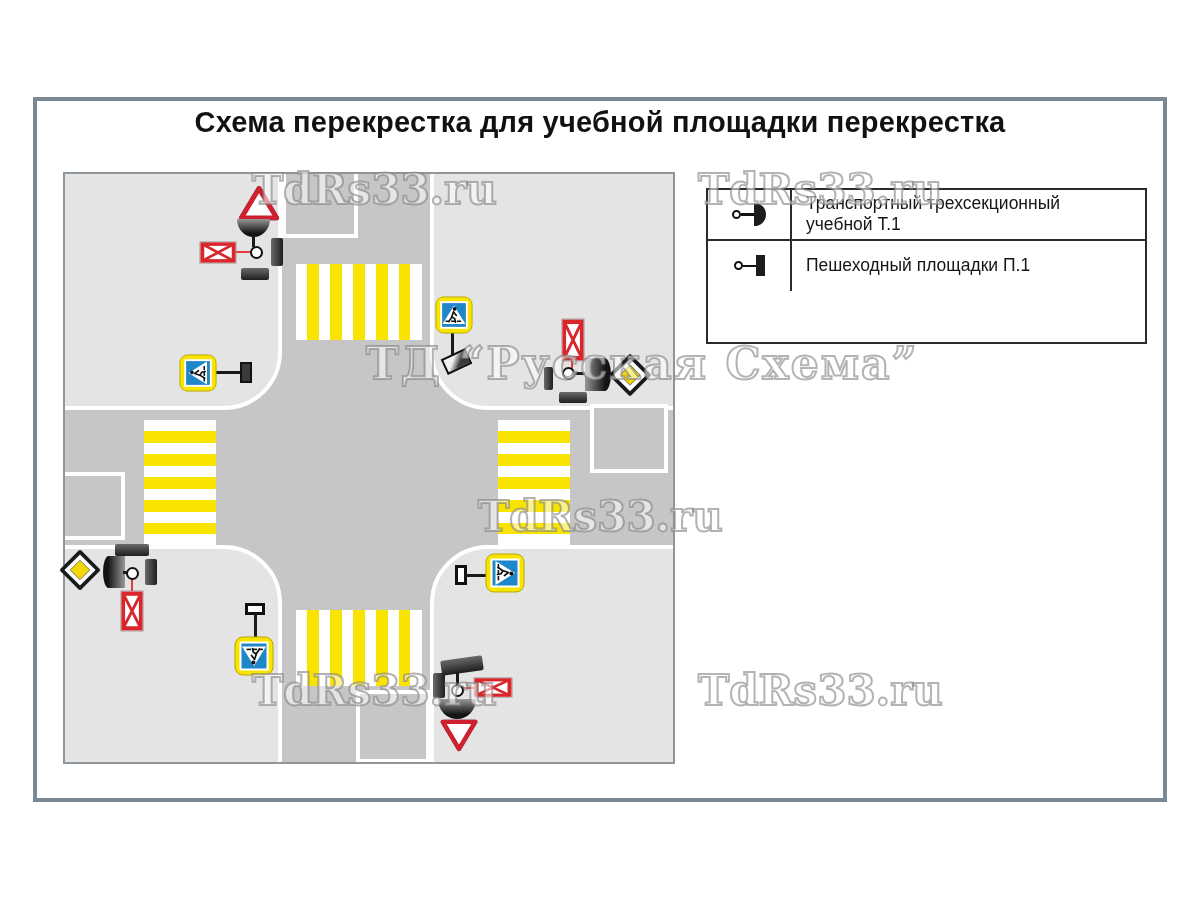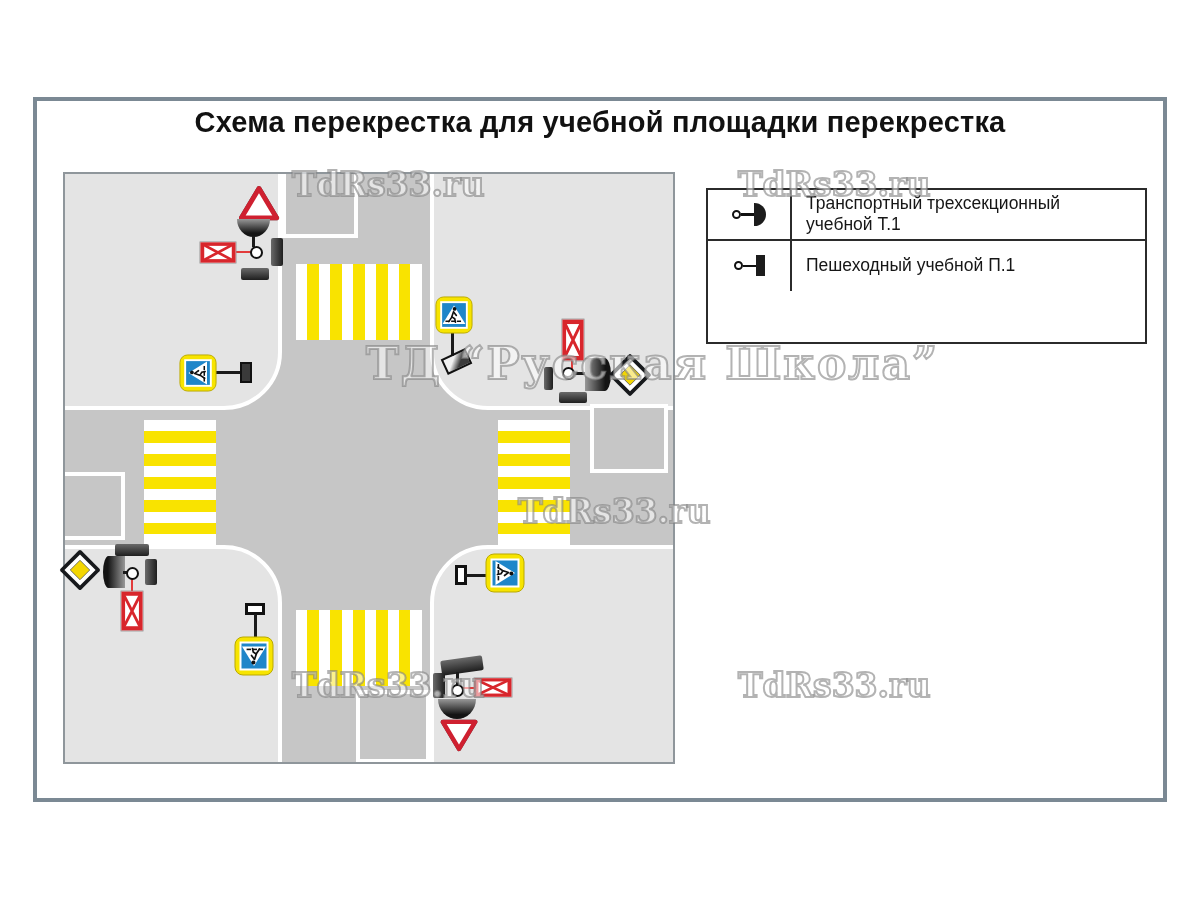--- a/index.html
+++ b/index.html
@@ -51,21 +51,21 @@
   .ltext{flex:1;display:flex;align-items:center;padding-left:14px;font-size:17.5px;color:#161616;
          white-space:pre-line;line-height:1.2;}
   .ls-circle{width:9px;height:9px;border:2px solid #111;border-radius:50%;background:#fff;box-sizing:border-box;}
   .ls-line{width:13px;height:2.5px;background:#111;}
   .ls-dome{width:12px;height:23px;background:#1c1c1c;border-radius:0 12px 12px 0 / 0 12px 12px 0;}
   .ls-rect{width:9px;height:21px;background:#1c1c1c;}
 
   
   .wm{position:absolute;z-index:9;font-family:"DejaVu Serif",serif;font-weight:bold;white-space:nowrap;
       color:rgba(255,255,255,0.55);-webkit-text-stroke:2px rgba(128,128,128,0.6);pointer-events:none;}
-  .wm-site{font-size:33px;margin-left:40px;}
+  .wm-site{font-size:42px;}
   .wm-brand{font-size:44px;letter-spacing:2px;}
 </style>
 </head>
 <body>
 
 <div class="stage">
   <div class="frame"></div>
   <h1 class="title">Схема перекрестка для учебной площадки перекрестка</h1>
 
   <div class="map">
@@ -248,23 +248,23 @@
       </div>
       <div class="ltext">Транспортный  трехсекционный
 учебной Т.1</div>
     </div>
     <div class="lrow">
       <div class="lsym">
         <span class="ls-circle"></span>
           <span class="ls-line"></span>
           <span class="ls-rect"></span>
       </div>
-      <div class="ltext">Пешеходный учебной П.1</div>
+      <div class="ltext">Пешеходный площадки П.1</div>
     </div>
   </div>
 
   <div class="wm wm-site" style="left:252px;top:165px;">TdRs33.ru</div>
   <div class="wm wm-site" style="left:698px;top:165px;">TdRs33.ru</div>
   <div class="wm wm-site" style="left:478px;top:492px;">TdRs33.ru</div>
   <div class="wm wm-site" style="left:252px;top:666px;">TdRs33.ru</div>
   <div class="wm wm-site" style="left:698px;top:666px;">TdRs33.ru</div>
-  <div class="wm wm-brand" style="left:366px;top:338px;">ТД “Русская Школа”</div>
+  <div class="wm wm-brand" style="left:366px;top:338px;">ТД “Русская Схема”</div>
 </div>
 
 </body></html>

